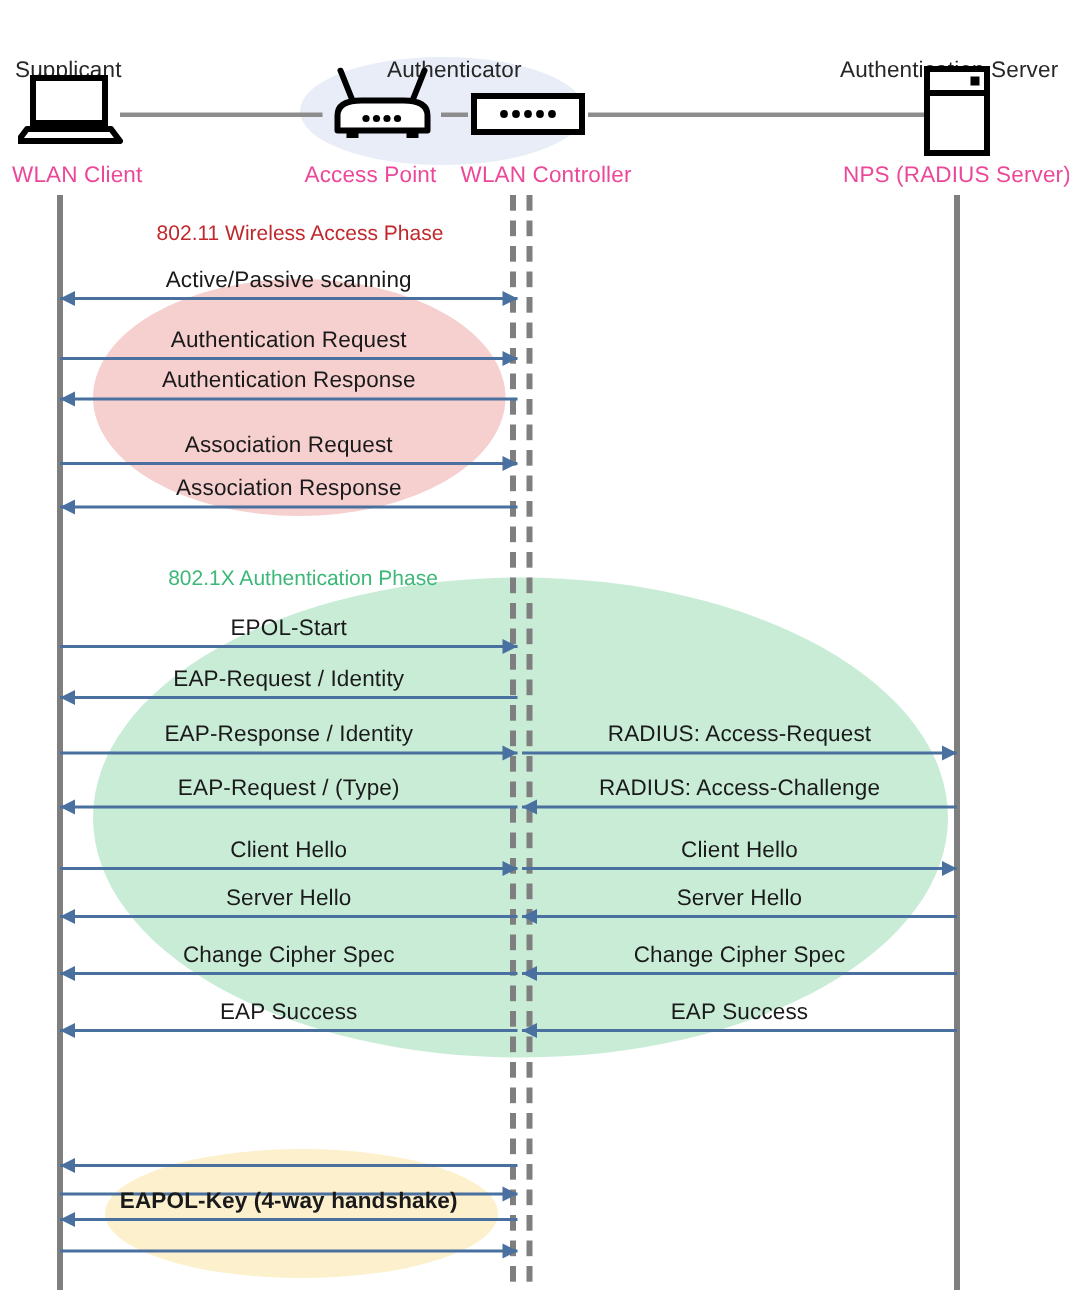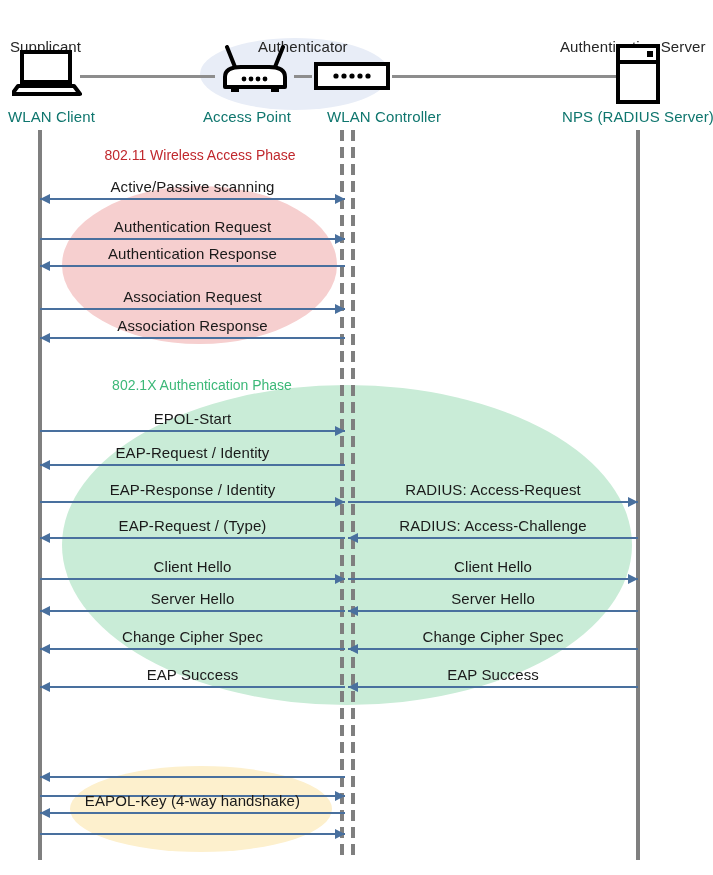--- a/index.html
+++ b/index.html
@@ -24,21 +24,21 @@
     position: absolute;
     font-size: 15px;
     color: #262626;
     white-space: nowrap;
     letter-spacing: 0.1px;
     margin-top: 20px;
   }
   .node-label {
     position: absolute;
     font-size: 15px;
-    color: #0f766e;
+    color: #ec4899;
     white-space: nowrap;
     letter-spacing: 0.1px;
   }
   .auth-blob {
     position: absolute;
     left: 200px;
     top: 38px;
     width: 190px;
     height: 72px;
     border-radius: 50%;
@@ -167,21 +167,21 @@
   <div class="icon" style="left:616px; top:44px;">
     <svg width="44" height="60" viewBox="0 0 44 60">
       <rect x="2" y="2" width="40" height="56" fill="#ffffff" stroke="#000000" stroke-width="4"></rect>
       <line x1="2" y1="18" x2="42" y2="18" stroke="#000000" stroke-width="4"></line>
       <rect x="31" y="7" width="6" height="6" fill="#000000"></rect>
     </svg>
   </div>
 
   <div class="node-label" style="left:8px; top:108px;">WLAN Client</div>
   <div class="node-label" style="left:203px; top:108px;">Access Point</div>
-  <div class="node-label" style="left:307px; top:108px;margin-left:20px;">WLAN Controller</div>
+  <div class="node-label" style="left:307px; top:108px;">WLAN Controller</div>
   <div class="node-label" style="left:562px; top:108px;">NPS (RADIUS Server)</div>
 
   <div class="ellipse ellipse-pink" style="left:62px;  top:186px; width:275px; height:158px;"></div>
   <div class="ellipse ellipse-green" style="left:62px;  top:385px; width:570px; height:320px;"></div>
   <div class="ellipse ellipse-yellow" style="left:70px;  top:766px; width:262px; height:86px;"></div>
 
   <div class="lifeline" style="left:38px; top:130px; height:730px;"></div>
   <div class="lifeline-dashed" style="left:340px; top:130px; height:730px;"></div>
   <div class="lifeline-dashed" style="left:351px; top:130px; height:730px;"></div>
   <div class="lifeline" style="left:636px; top:130px; height:730px;"></div>
@@ -229,21 +229,21 @@
       <div class="msg-label" style="left: 40px; width: 305px; top: 628px;">Change Cipher Spec</div>
       <div class="msg" style="left: 40px; top: 686px; width: 305px;"></div>
       <div class="arrowhead left" style="top: 682px; left: 40px;"></div>
       <div class="msg-label" style="left: 40px; width: 305px; top: 666px;">EAP Success</div>
       <div class="msg" style="left: 40px; top: 776px; width: 305px;"></div>
       <div class="arrowhead left" style="top: 772px; left: 40px;"></div>
       <div class="msg" style="left: 40px; top: 795px; width: 305px;"></div>
       <div class="arrowhead right" style="top: 791px; left: 335px;"></div>
       <div class="msg" style="left: 40px; top: 812px; width: 305px;"></div>
       <div class="arrowhead left" style="top: 808px; left: 40px;"></div>
-      <div class="msg-label" style="left: 40px; width: 305px; top: 792px;">EAPOL-Key (4-way handshake)</div>
+      <div class="msg-label" style="left: 40px; width: 305px; top: 792px; font-weight: bold;">EAPOL-Key (4-way handshake)</div>
       <div class="msg" style="left: 40px; top: 833px; width: 305px;"></div>
       <div class="arrowhead right" style="top: 829px; left: 335px;"></div>
     </div>
 
   <div id="right-messages">
       <div class="msg" style="left: 348px; top: 501px; width: 290px;"></div>
       <div class="arrowhead right" style="top: 497px; left: 628px;"></div>
       <div class="msg-label" style="left: 348px; width: 290px; top: 481px;">RADIUS: Access-Request</div>
       <div class="msg" style="left: 348px; top: 537px; width: 290px;"></div>
       <div class="arrowhead left" style="top: 533px; left: 348px;"></div>

